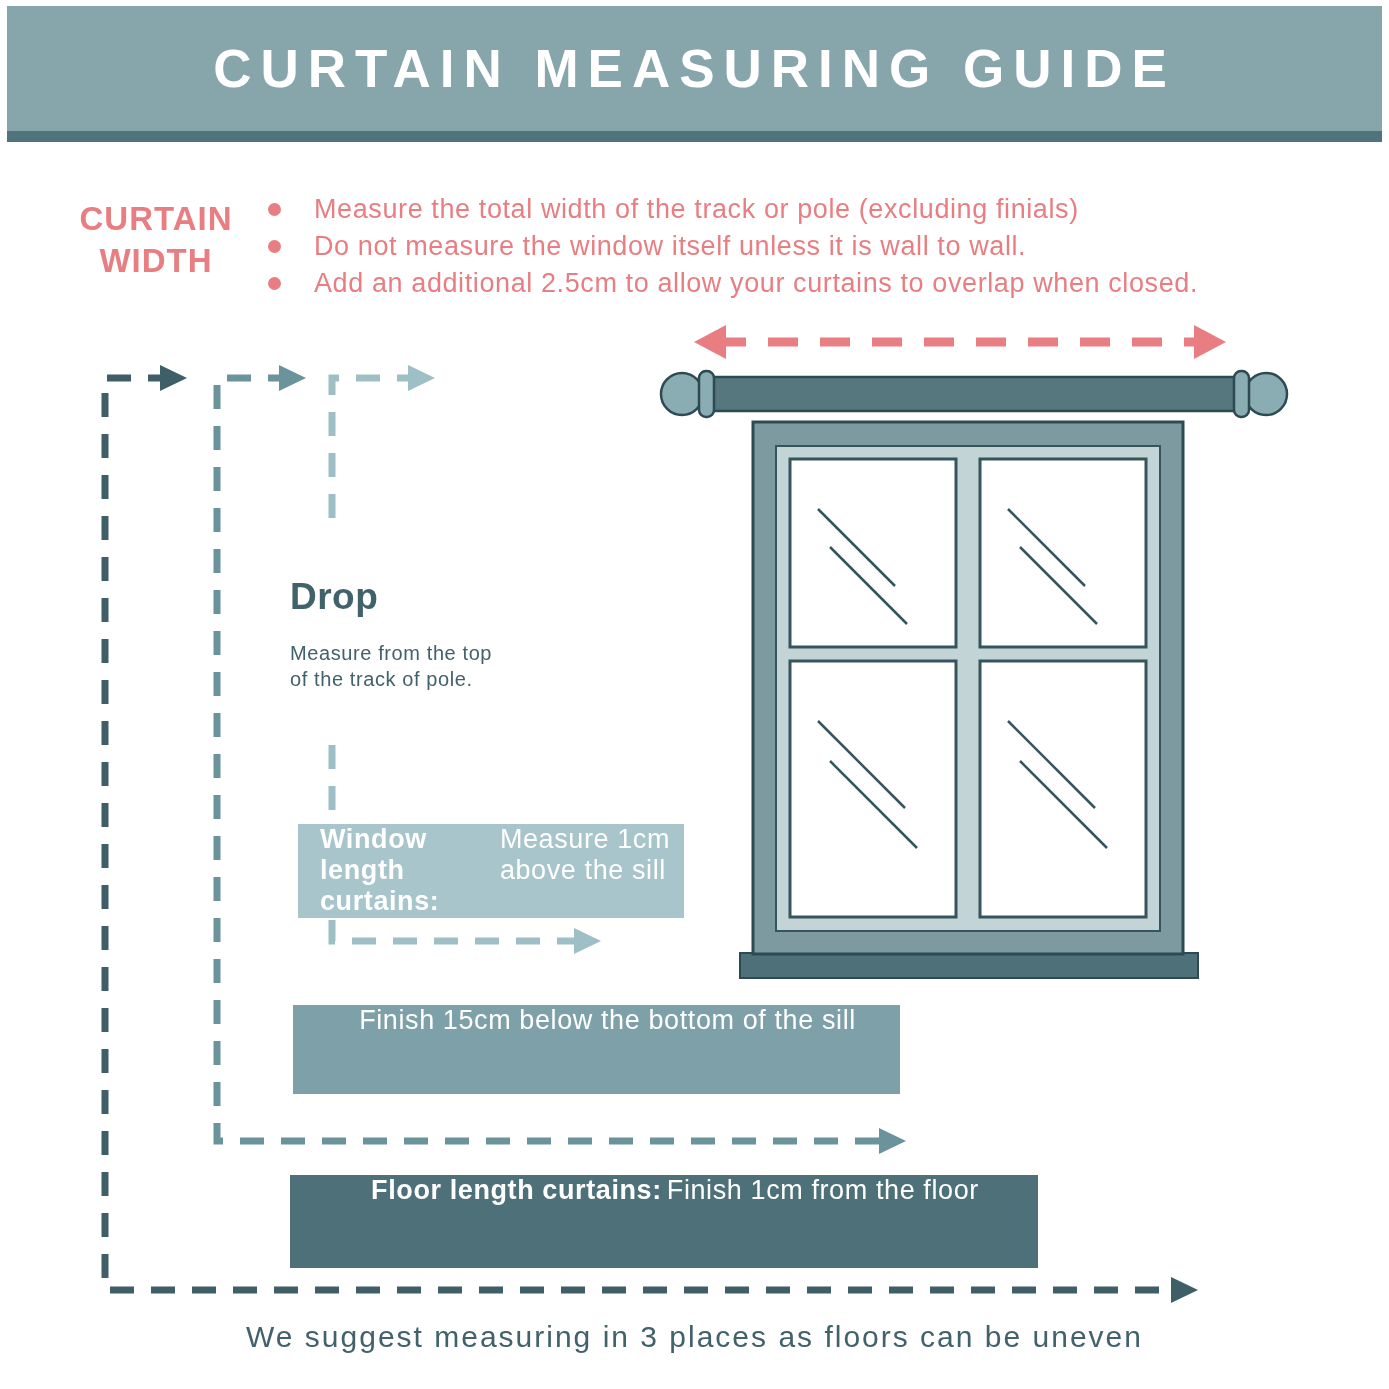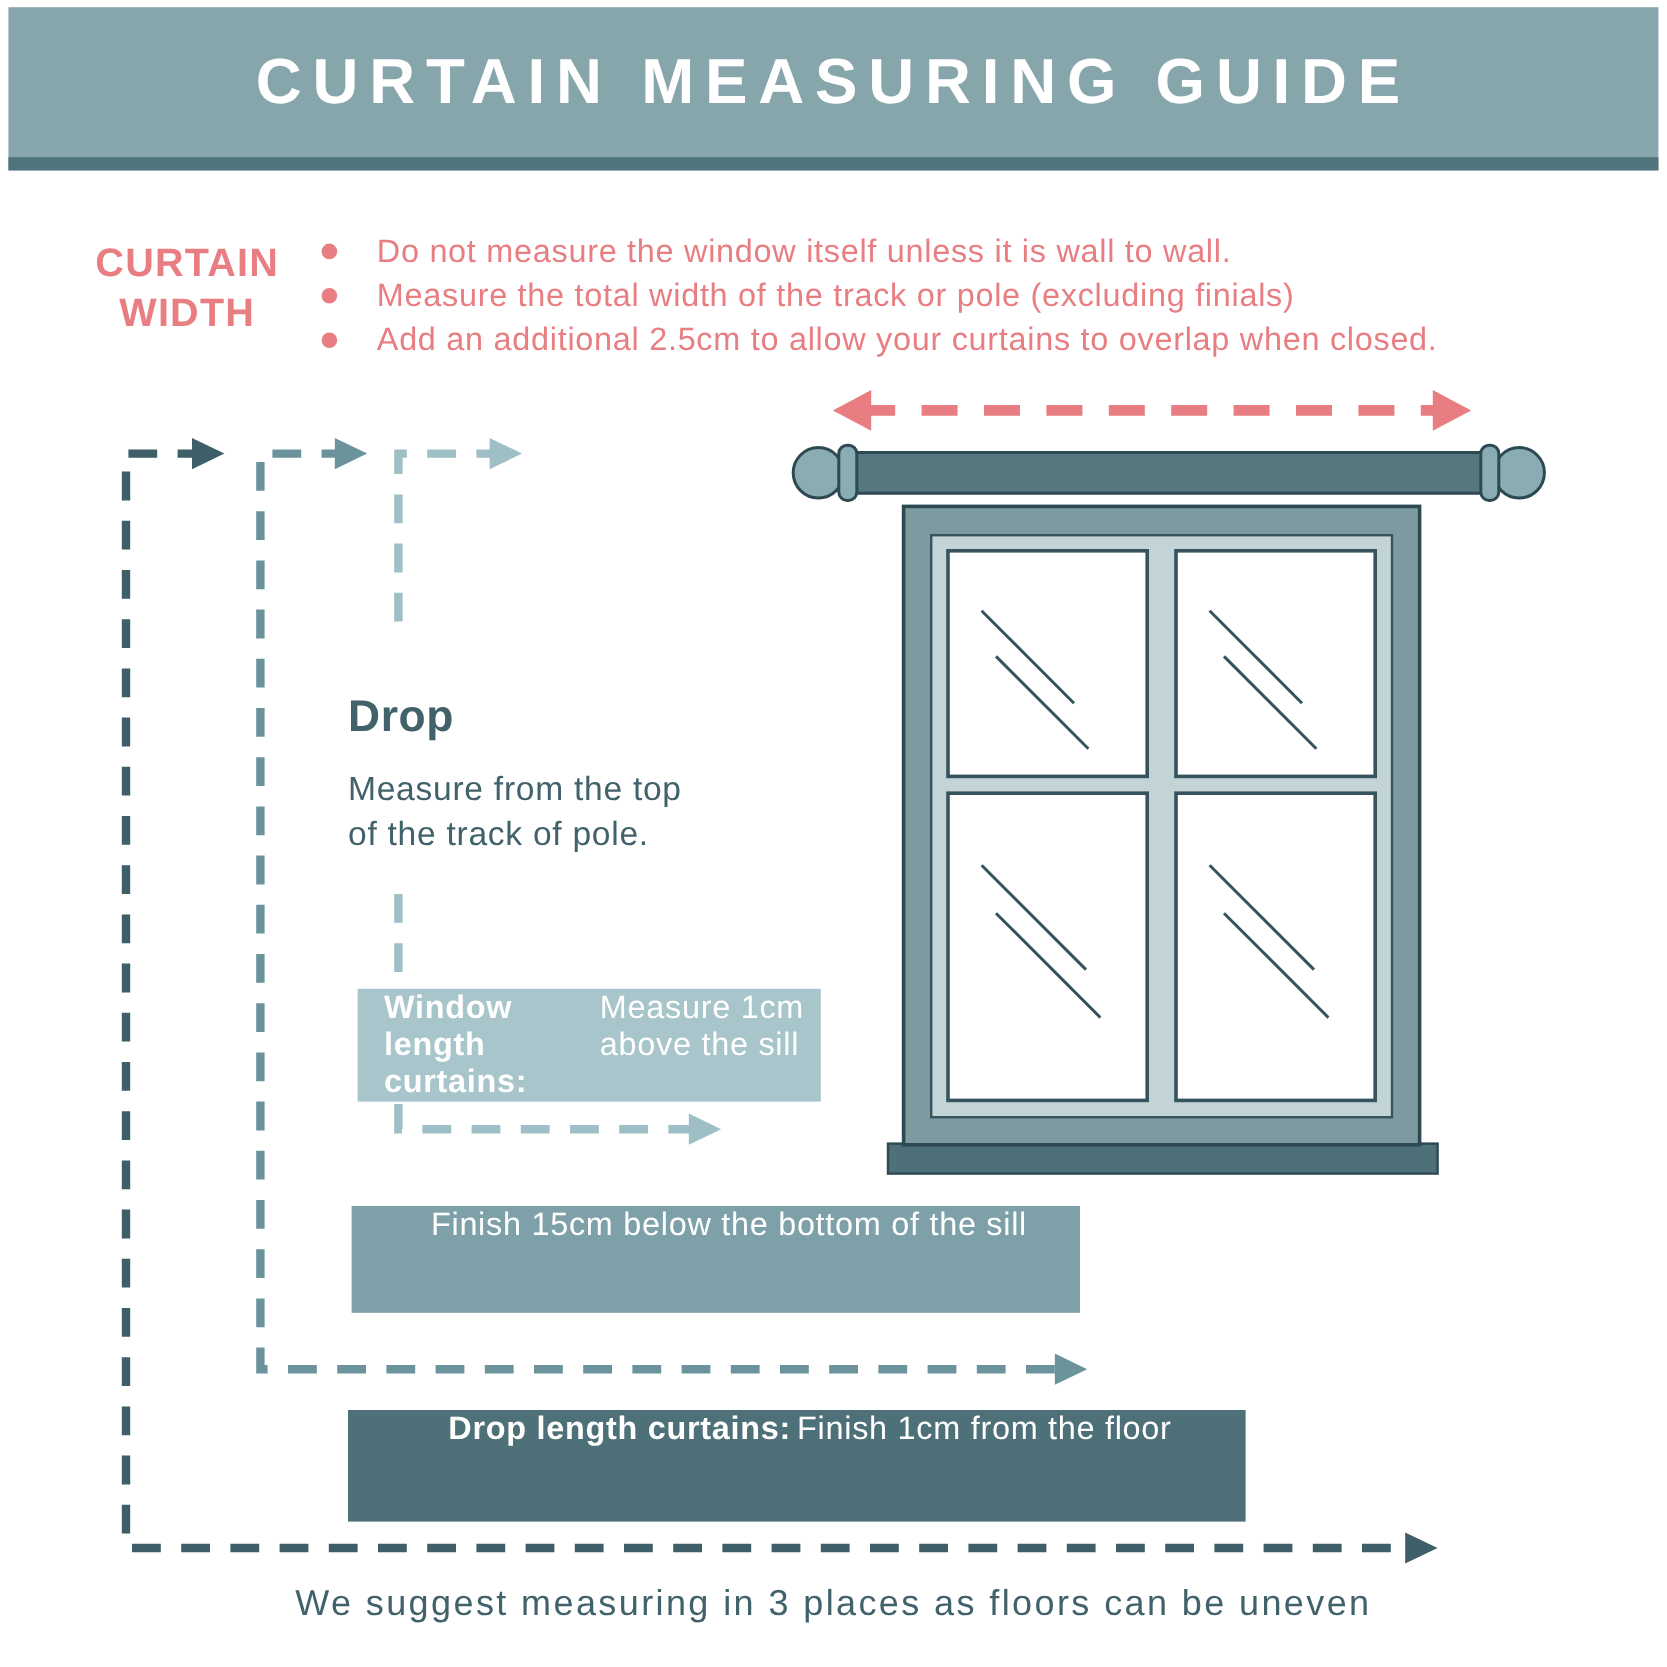--- a/index.html
+++ b/index.html
@@ -34,21 +34,21 @@
   .bullets .btxt{
     font-size:27px;color:var(--coral);letter-spacing:0.6px;white-space:nowrap;
   }
   
   .drop-heading{
     position:absolute;left:290px;top:576px;
     font-size:37px;font-weight:bold;color:var(--teal-text);letter-spacing:0.5px;
   }
   .drop-desc{
     position:absolute;left:290px;top:640px;
-    font-size:28px;line-height:1.32;color:var(--teal-text);
+    font-size:20px;line-height:1.32;color:var(--teal-text);
     letter-spacing:0.6px;white-space:pre-line;
   }
   
   .box{
     position:absolute;display:flex;flex-direction:row;justify-content:center;
     padding-left:22px;box-sizing:border-box;gap:5px;
   }
   .box-title{font-size:27px;font-weight:bold;color:#ffffff;letter-spacing:0.6px;}
   .box-text{font-size:27px;color:#ffffff;letter-spacing:0.6px;}
   .box-window{left:298px;top:824px;width:386px;height:94px;background:var(--box-light);}
@@ -85,25 +85,25 @@
 
   <div class="header">
     <h1>CURTAIN MEASURING GUIDE</h1>
   </div>
 
   <div class="cw-label">CURTAIN WIDTH</div>
 
   <ul class="bullets">
     <li>
       <span class="dot"></span>
-      <span class="btxt">Do not measure the window itself unless it is wall to wall.</span>
+      <span class="btxt">Measure the total width of the track or pole (excluding finials)</span>
     </li>
     <li>
       <span class="dot"></span>
-      <span class="btxt">Measure the total width of the track or pole (excluding finials)</span>
+      <span class="btxt">Do not measure the window itself unless it is wall to wall.</span>
     </li>
     <li>
       <span class="dot"></span>
       <span class="btxt">Add an additional 2.5cm to allow your curtains to overlap when closed.</span>
     </li>
   </ul>
 
   <svg class="art" width="1389" height="1389" viewBox="0 0 1389 1389">
 
     <g>
@@ -166,19 +166,19 @@
 of the track of pole.</div>
 
   <div class="box box-window">
     <div class="box-title">Window length curtains:</div>
     <div class="box-text">Measure 1cm above the sill</div>
   </div>
   <div class="box box-mid">
     <div class="box-text">Finish 15cm below the bottom of the sill</div>
   </div>
   <div class="box box-floor">
-    <div class="box-title">Drop length curtains:</div>
+    <div class="box-title">Floor length curtains:</div>
     <div class="box-text">Finish 1cm from the floor</div>
   </div>
 
   <div class="footer-note">We suggest measuring in 3 places as floors can be uneven</div>
 
 </div>
 
 </body></html>

